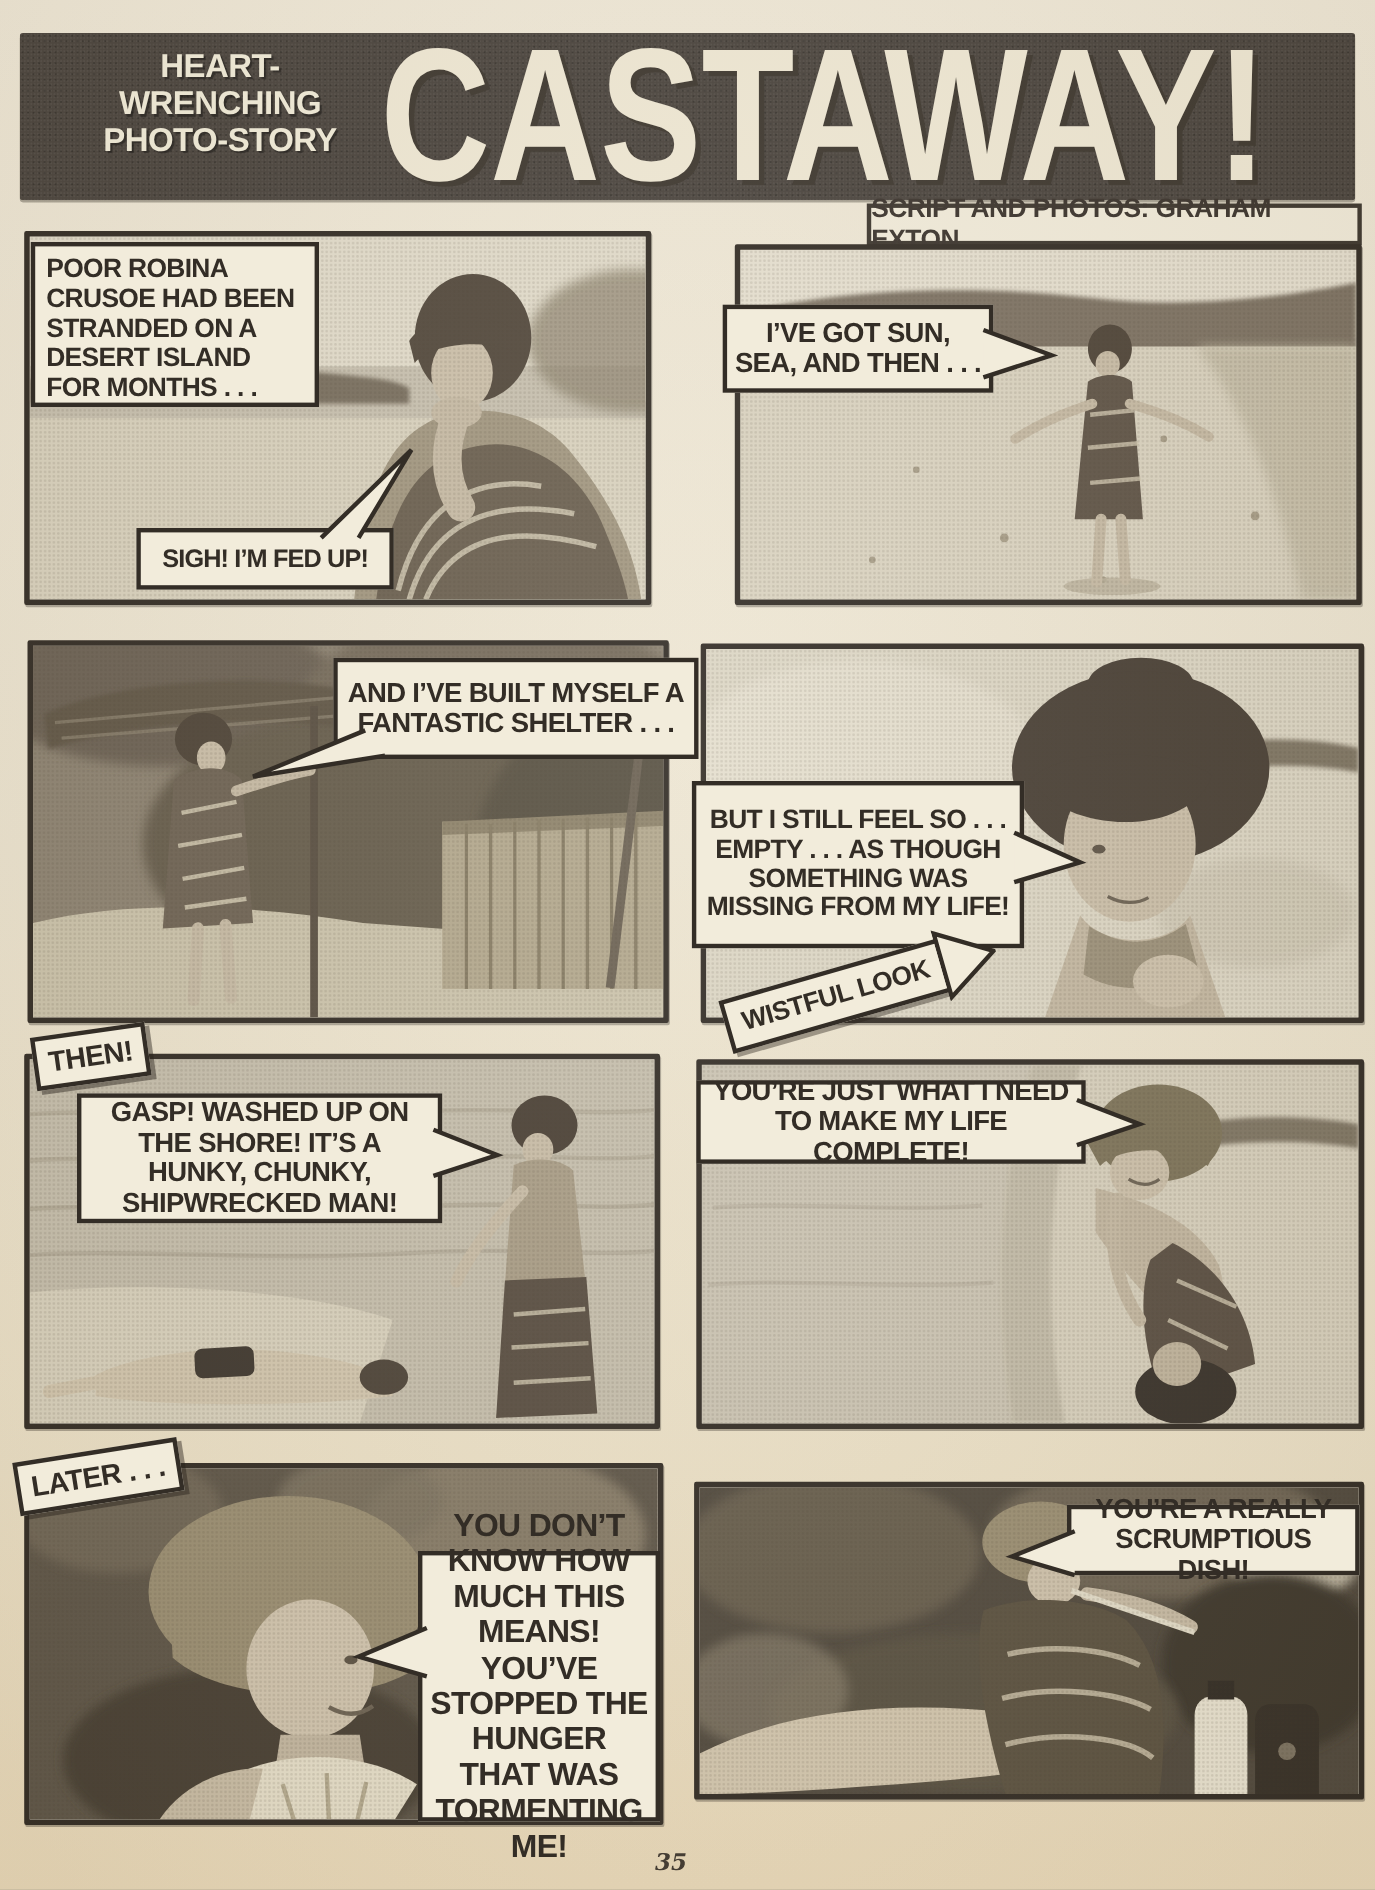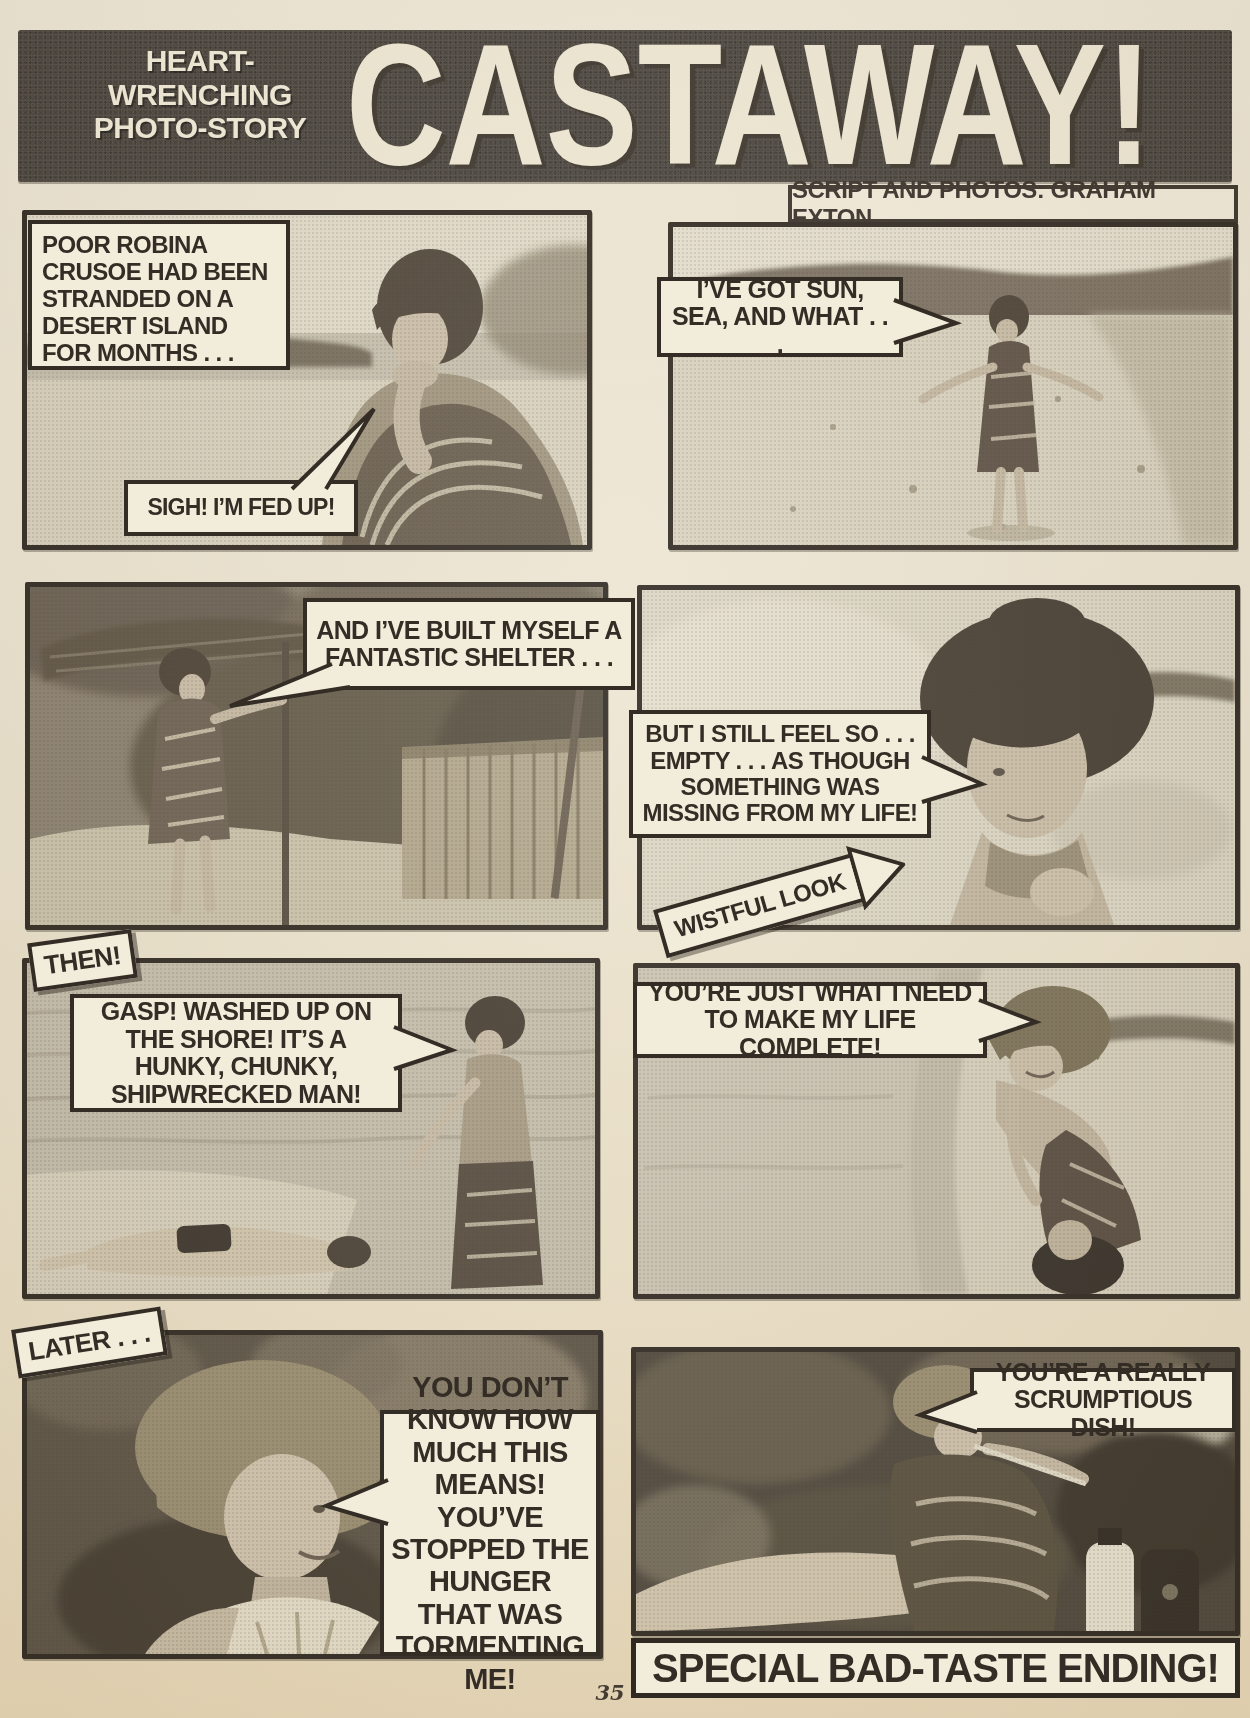--- a/index.html
+++ b/index.html
@@ -120,21 +120,21 @@
         <ellipse cx="336" cy="90" rx="20" ry="22" fill="#4c4236"></ellipse>
         <ellipse cx="334" cy="104" rx="11" ry="12" fill="#c9bda7"></ellipse>
         <path d="M316,120 C328,112 346,112 356,120 L366,245 L304,245 Z" fill="#5d5245"></path>
         <path d="M318,150 L358,146 M316,180 L362,176 M318,212 L364,208" stroke="#cfc6ae" stroke-width="4" opacity=".8"></path>
         <path d="M320,140 C290,150 272,158 250,172" stroke="#c6baa4" stroke-width="9" fill="none" stroke-linecap="round"></path>
         <path d="M354,140 C388,150 406,158 426,170" stroke="#c6baa4" stroke-width="9" fill="none" stroke-linecap="round"></path>
         <path d="M328,245 L324,302 M346,245 L350,300" stroke="#c6baa4" stroke-width="10" stroke-linecap="round"></path>
       </svg>
     </div>
   </div>
-  <div class="bub" style="left:657px;top:277px;width:246px;height:80px">I’VE GOT SUN, SEA, AND WHAT . . .</div>
+  <div class="bub" style="left:657px;top:277px;width:246px;height:80px">I’VE GOT SUN, SEA, AND THEN . . .</div>
 
   <div class="panel" style="left:25px;top:582px;width:583px;height:348px">
     <div class="photo">
       <svg viewBox="0 0 573 338" preserveAspectRatio="none">
         <rect width="573" height="338" fill="#8c8271"></rect>
         <ellipse cx="120" cy="40" rx="160" ry="70" fill="#6b6152" filter="url(#b5)"></ellipse>
         <ellipse cx="420" cy="60" rx="180" ry="90" fill="#756b5a" filter="url(#b5)"></ellipse>
         <ellipse cx="300" cy="180" rx="200" ry="120" fill="#655b4c" filter="url(#b5)"></ellipse>
         <ellipse cx="520" cy="200" rx="120" ry="140" fill="#57503f" filter="url(#b5)"></ellipse>
         <path d="M10,62 C80,30 220,22 302,44 L312,80 C220,60 90,70 14,94 Z" fill="#5e5445" filter="url(#b2)"></path>
@@ -168,21 +168,21 @@
         <ellipse cx="385" cy="178" rx="60" ry="70" fill="#cbbfa9"></ellipse>
         <path d="M295,118 C325,170 440,172 460,115 C430,90 325,88 295,118 Z" fill="#463d33"></path>
         <ellipse cx="357" cy="182" rx="6" ry="4" fill="#5c5245"></ellipse>
         <path d="M365,225 C378,232 392,232 402,226" stroke="#6b6152" stroke-width="3" fill="none"></path>
         <path d="M340,242 C360,272 420,272 440,242 L472,335 L308,335 Z" fill="#c3b7a1"></path>
         <path d="M348,252 C380,272 408,270 436,250 L448,294 C410,314 370,312 343,296 Z" fill="#9b9079"></path>
         <ellipse cx="420" cy="302" rx="32" ry="24" fill="#cdc1ab"></ellipse>
       </svg>
     </div>
   </div>
-  <div class="bub" style="left:629px;top:710px;width:302px;height:128px;font-size:24px">BUT I STILL FEEL SO . . . EMPTY . . . AS THOUGH SOMETHING WAS MISSING FROM MY LIFE!</div>
+  <div class="bub" style="left:629px;top:710px;width:302px;height:152px;font-size:24px">BUT I STILL FEEL SO . . . EMPTY . . . AS THOUGH SOMETHING WAS MISSING FROM MY LIFE!</div>
   <div class="arrow-label" style="left:655px;top:862px">
     <div class="arrow-body">WISTFUL LOOK</div>
     <svg class="arrow-head" width="52" height="74" viewBox="0 0 52 74">
       <polygon points="2,7 50,37 2,67" fill="#f2ecdb" stroke="#332d26" stroke-width="4"></polygon>
     </svg>
   </div>
 
   <div class="panel" style="left:22px;top:958px;width:578px;height:341px">
     <div class="photo">
       <svg viewBox="0 0 568 331" preserveAspectRatio="none">
@@ -274,21 +274,20 @@
         <path d="M352,97 C392,102 422,112 447,127" stroke="#c8bca6" stroke-width="12" fill="none" stroke-linecap="round"></path>
         <line x1="450" y1="132" x2="338" y2="94" stroke="#e3ddca" stroke-width="5"></line>
         <path d="M450,279 L450,207 C450,197 457,190 467,190 L481,190 C491,190 498,197 498,207 L498,279 Z" fill="#e9e3d1"></path>
         <rect x="462" y="176" width="24" height="17" fill="#2f2a23"></rect>
         <path d="M505,279 L505,212 C505,203 511,197 520,197 L548,197 C557,197 563,203 563,212 L563,279 Z" fill="#332d25"></path>
         <circle cx="534" cy="240" r="8" fill="#8d8370" opacity=".8"></circle>
       </svg>
     </div>
   </div>
   <div class="bub" style="left:970px;top:1368px;width:266px;height:64px">YOU’RE A REALLY SCRUMPTIOUS DISH!</div>
-  <div class="banner" style="left:631px;top:1638px;width:609px;height:60px">SPECIAL BAD-TASTE ENDING!</div>
 
   <svg class="tails">
     <path d="M292,489 L374,409 L326,489" fill="#f2ecdb" stroke="#332d26" stroke-width="4"></path>
     <path d="M894,300 L956,323 L894,343" fill="#f2ecdb" stroke="#332d26" stroke-width="4"></path>
     <path d="M332,664 L230,706 L350,687" fill="#f2ecdb" stroke="#332d26" stroke-width="4"></path>
     <path d="M922,757 L982,784 L922,802" fill="#f2ecdb" stroke="#332d26" stroke-width="4"></path>
     <path d="M394,1027 L452,1050 L394,1069" fill="#f2ecdb" stroke="#332d26" stroke-width="4"></path>
     <path d="M979,1000 L1036,1022 L979,1041" fill="#f2ecdb" stroke="#332d26" stroke-width="4"></path>
     <path d="M388,1480 L326,1506 L388,1524" fill="#f2ecdb" stroke="#332d26" stroke-width="4"></path>
     <path d="M977,1392 L920,1415 L977,1432" fill="#f2ecdb" stroke="#332d26" stroke-width="4"></path>

